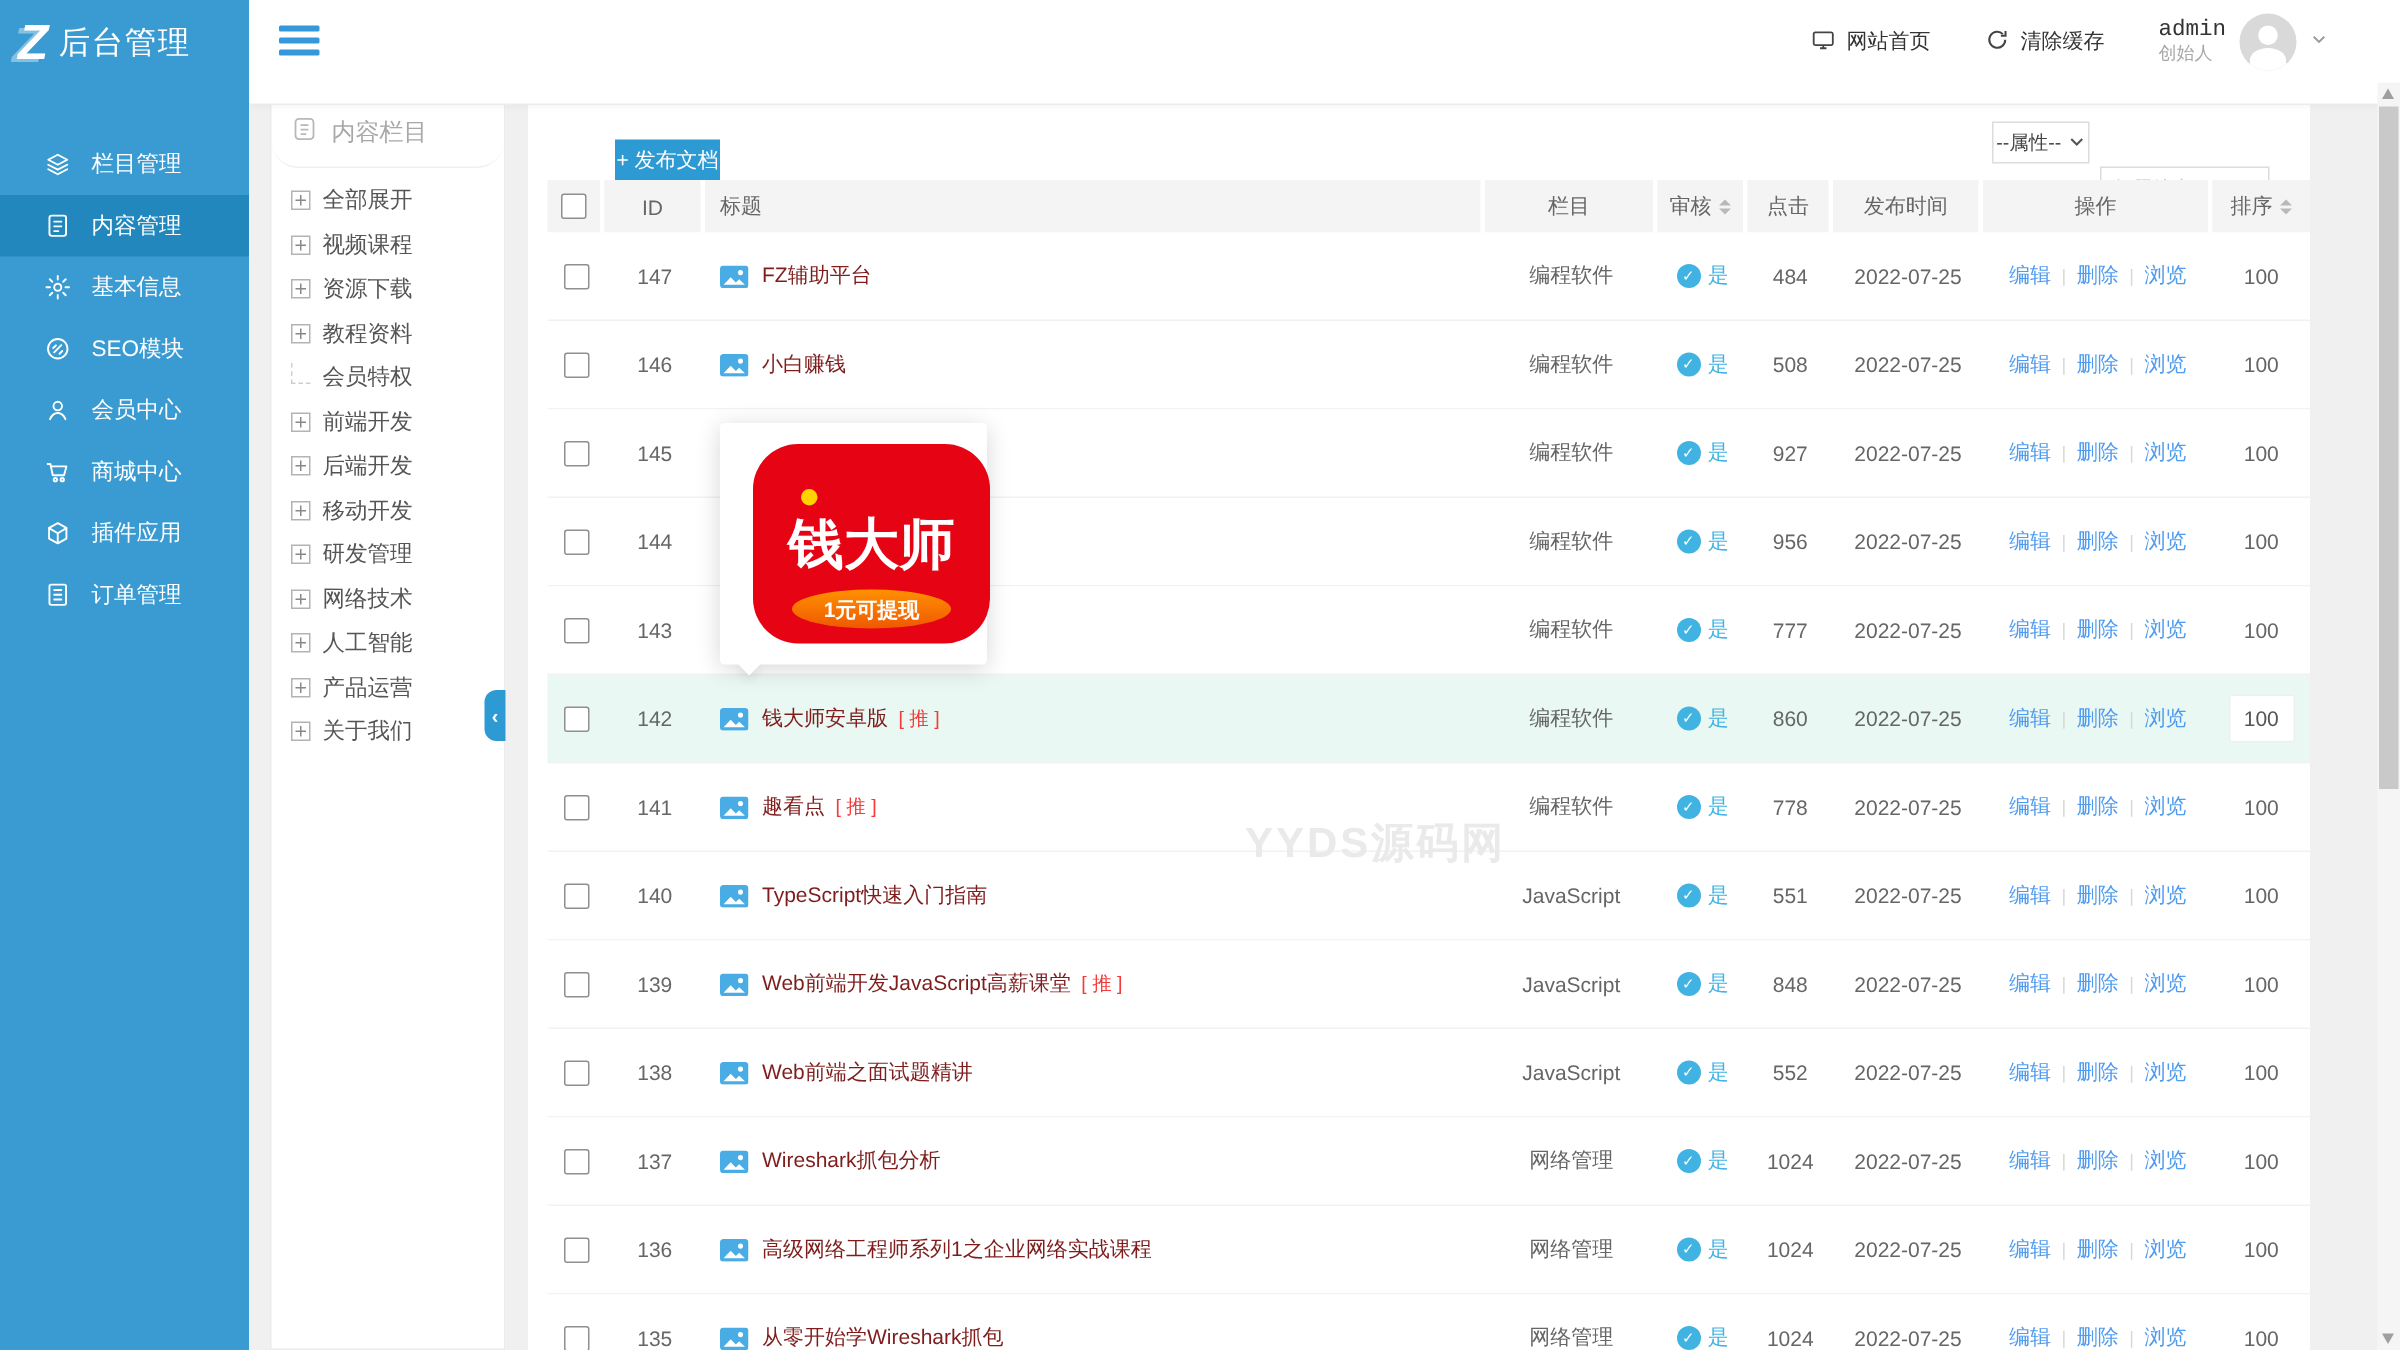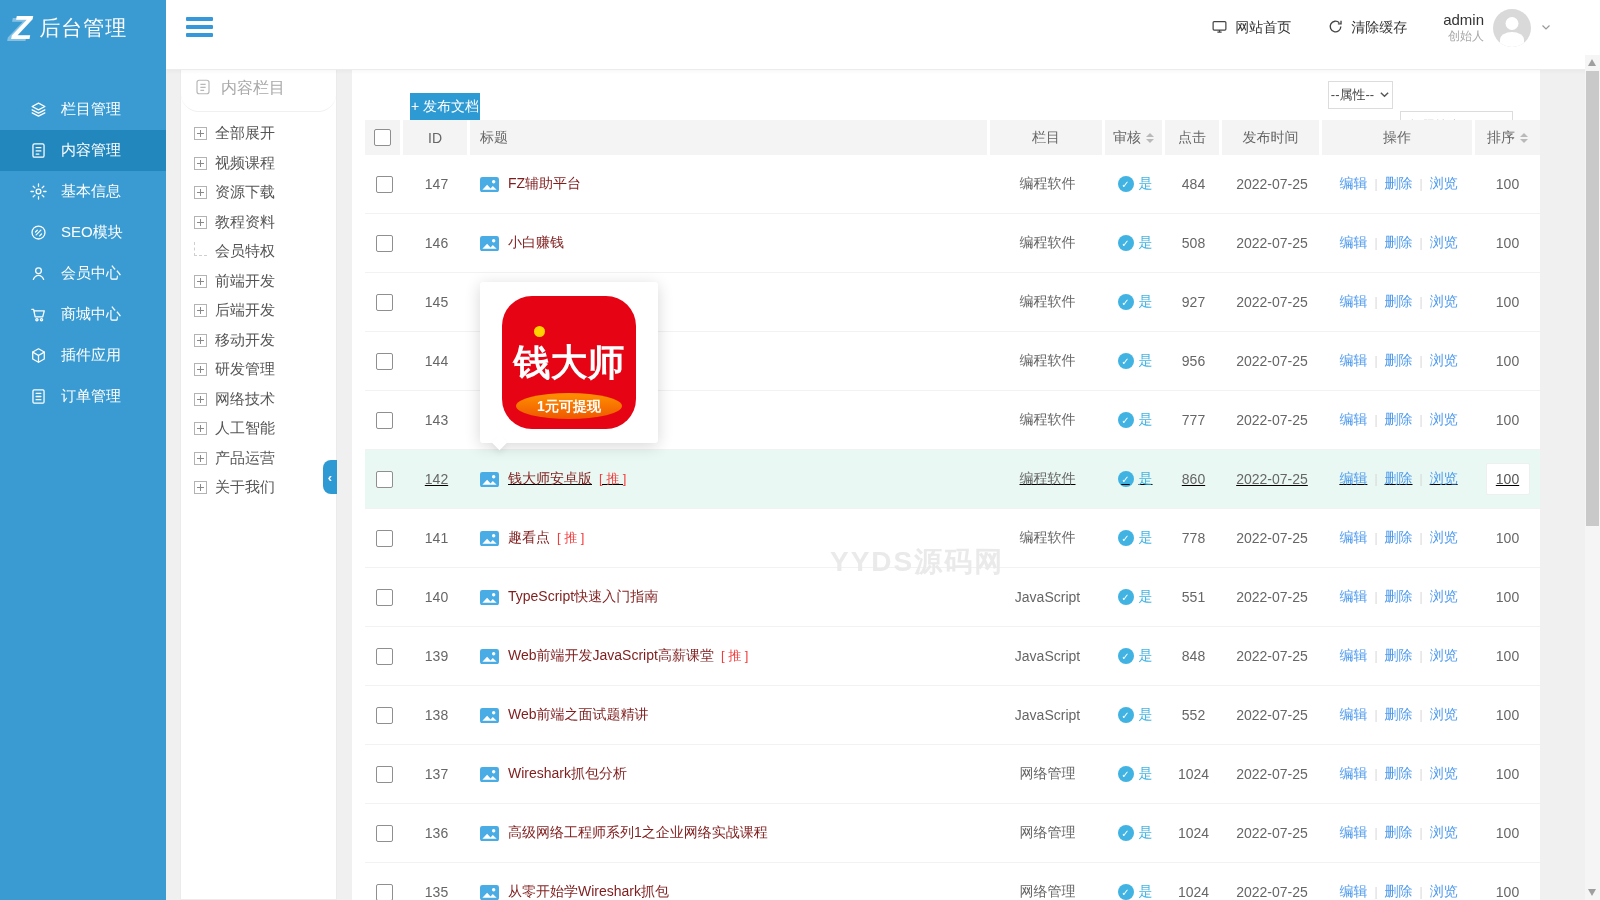--- a/index.html
+++ b/index.html
@@ -21,21 +21,21 @@
   .menu-item .mi svg{width:19px;height:19px;}
   
   .topbar{position:absolute;left:166px;top:0;right:0;height:69px;background:#fff;
     box-shadow:0 1px 0 #ececec,0 3px 4px rgba(0,0,0,.03);z-index:5;}
   .hamburger{position:absolute;left:20px;top:17px;width:27px;cursor:pointer;}
   .hamburger i{display:block;height:4px;background:#3498db;margin-bottom:4px;border-radius:1px;}
   .topbar-right{position:absolute;right:48px;top:0;height:55px;display:flex;align-items:center;gap:36px;}
   .top-link{display:flex;align-items:center;gap:7px;font-size:14px;color:#333;cursor:pointer;}
   .top-link svg{width:17px;height:17px;}
   .user-block{display:flex;align-items:center;gap:9px;cursor:pointer;}
-  .user-names{text-align:right;line-height:1.25;}
+  .user-names{text-align:left;line-height:1.25;font-family:Liberation Mono, monospace;}
   .uname{font-size:15px;color:#333;}
   .urole{font-size:12px;color:#a8a8a8;}
   .avatar{width:38px;height:38px;border-radius:50%;background:#d9d9d9;position:relative;overflow:hidden;}
   .avatar::before{content:"";position:absolute;left:50%;top:8px;transform:translateX(-50%);
     width:13px;height:13px;border-radius:50%;background:#fff;}
   .avatar::after{content:"";position:absolute;left:50%;top:23px;transform:translateX(-50%);
     width:24px;height:16px;border-radius:50% 50% 0 0;background:#fff;}
   .chev svg{width:12px;height:12px;}
   
   .panel{position:absolute;left:180px;top:65px;width:157px;bottom:0;background:#fff;
@@ -74,42 +74,42 @@
     box-sizing:border-box;border-right:3px solid #fff;}
   .th.left{justify-content:flex-start;padding-left:10px;}
   .c-check{width:38px;flex:none;} .c-id{width:67px;flex:none;} .c-title{flex:1;}
   .c-cat{width:115px;flex:none;} .c-rev{width:60px;flex:none;} .c-clk{width:57px;flex:none;}
   .c-date{width:100px;flex:none;} .c-act{width:153px;flex:none;} .c-sort{width:65px;flex:none;border-right:none;}
   .sorts{display:flex;flex-direction:column;gap:2px;margin-left:5px;}
   .sorts i{width:0;height:0;border-left:4px solid transparent;border-right:4px solid transparent;}
   .sorts .u{border-bottom:4px solid #b9b9b9;} .sorts .d{border-top:4px solid #b9b9b9;}
   .rows{position:absolute;left:13px;top:90px;right:0;}
   .trow{display:flex;height:58px;border-bottom:1px solid #f2f2f2;background:#fff;}
-  .trow.hl{background:var(--hl-row);text-decoration:underline;}
+  .trow.hl{background:var(--hl-row);}
   .cell{display:flex;align-items:center;justify-content:center;font-size:14px;color:#666;box-sizing:border-box;}
   .cell.left{justify-content:flex-start;padding-left:10px;}
   .checkbox{width:15px;height:15px;border:1px solid #8f8f8f;border-radius:2px;background:#fff;cursor:pointer;flex:none;}
   .img-ic{width:19px;height:15px;margin-right:9px;flex:none;}
   .doc-title{color:#7f1d1d;}
   .t-tag{color:var(--tag-red);margin-left:7px;font-size:13px;}
   .check-circle{width:16px;height:16px;border-radius:50%;background:var(--check);color:#fff;font-size:10px;
     display:flex;align-items:center;justify-content:center;margin-right:5px;font-family:"DejaVu Sans",sans-serif;}
   .rev-text{color:var(--check);}
   .alink{color:var(--link);cursor:pointer;}
   .asep{color:#d8d8d8;margin:0 7px;font-size:12px;}
   .sort-box{width:42px;height:30px;background:#fff;border:1px solid #eef0ef;border-radius:2px;
     display:flex;align-items:center;justify-content:center;color:#555;}
   .watermark{position:absolute;left:478px;top:478px;font-size:28px;font-weight:bold;color:#eaeaea;
     letter-spacing:2px;z-index:7;pointer-events:none;}
   
   .popup{position:absolute;left:128px;top:217px;width:178px;height:161px;background:#fff;border-radius:3px;
     box-shadow:0 3px 16px rgba(0,0,0,.16);z-index:10;}
   .popup .tail{position:absolute;left:14px;bottom:-5px;width:11px;height:11px;background:#fff;
     transform:rotate(45deg);box-shadow:3px 3px 6px rgba(0,0,0,.06);}
-  .appicon{position:absolute;left:22px;top:14px;width:134px;height:133px;background:var(--popup-red);
+  .appicon{position:absolute;left:22px;top:14px;width:158px;height:133px;background:var(--popup-red);
     border-radius:30px;}
   .coin{position:absolute;top:30px;left:32px;width:11px;height:11px;border-radius:50%;background:#ffd200;}
   .appname{position:absolute;top:42px;left:0;width:100%;text-align:center;color:#fff;font-size:37px;
     font-weight:bold;letter-spacing:0px;}
   .pill{position:absolute;bottom:10px;left:50%;transform:translateX(-50%);width:106px;height:26px;
     line-height:26px;text-align:center;border-radius:50% / 50%;color:#fff;font-size:14px;font-weight:bold;
     background:linear-gradient(180deg,#ff9100,#ef5800);white-space:nowrap;}
   
   .scroll{position:absolute;right:0;top:55px;width:15px;bottom:0;background:#f5f5f5;z-index:8;}
   .scroll .arr{position:absolute;left:3px;width:0;height:0;border-left:4.5px solid transparent;

